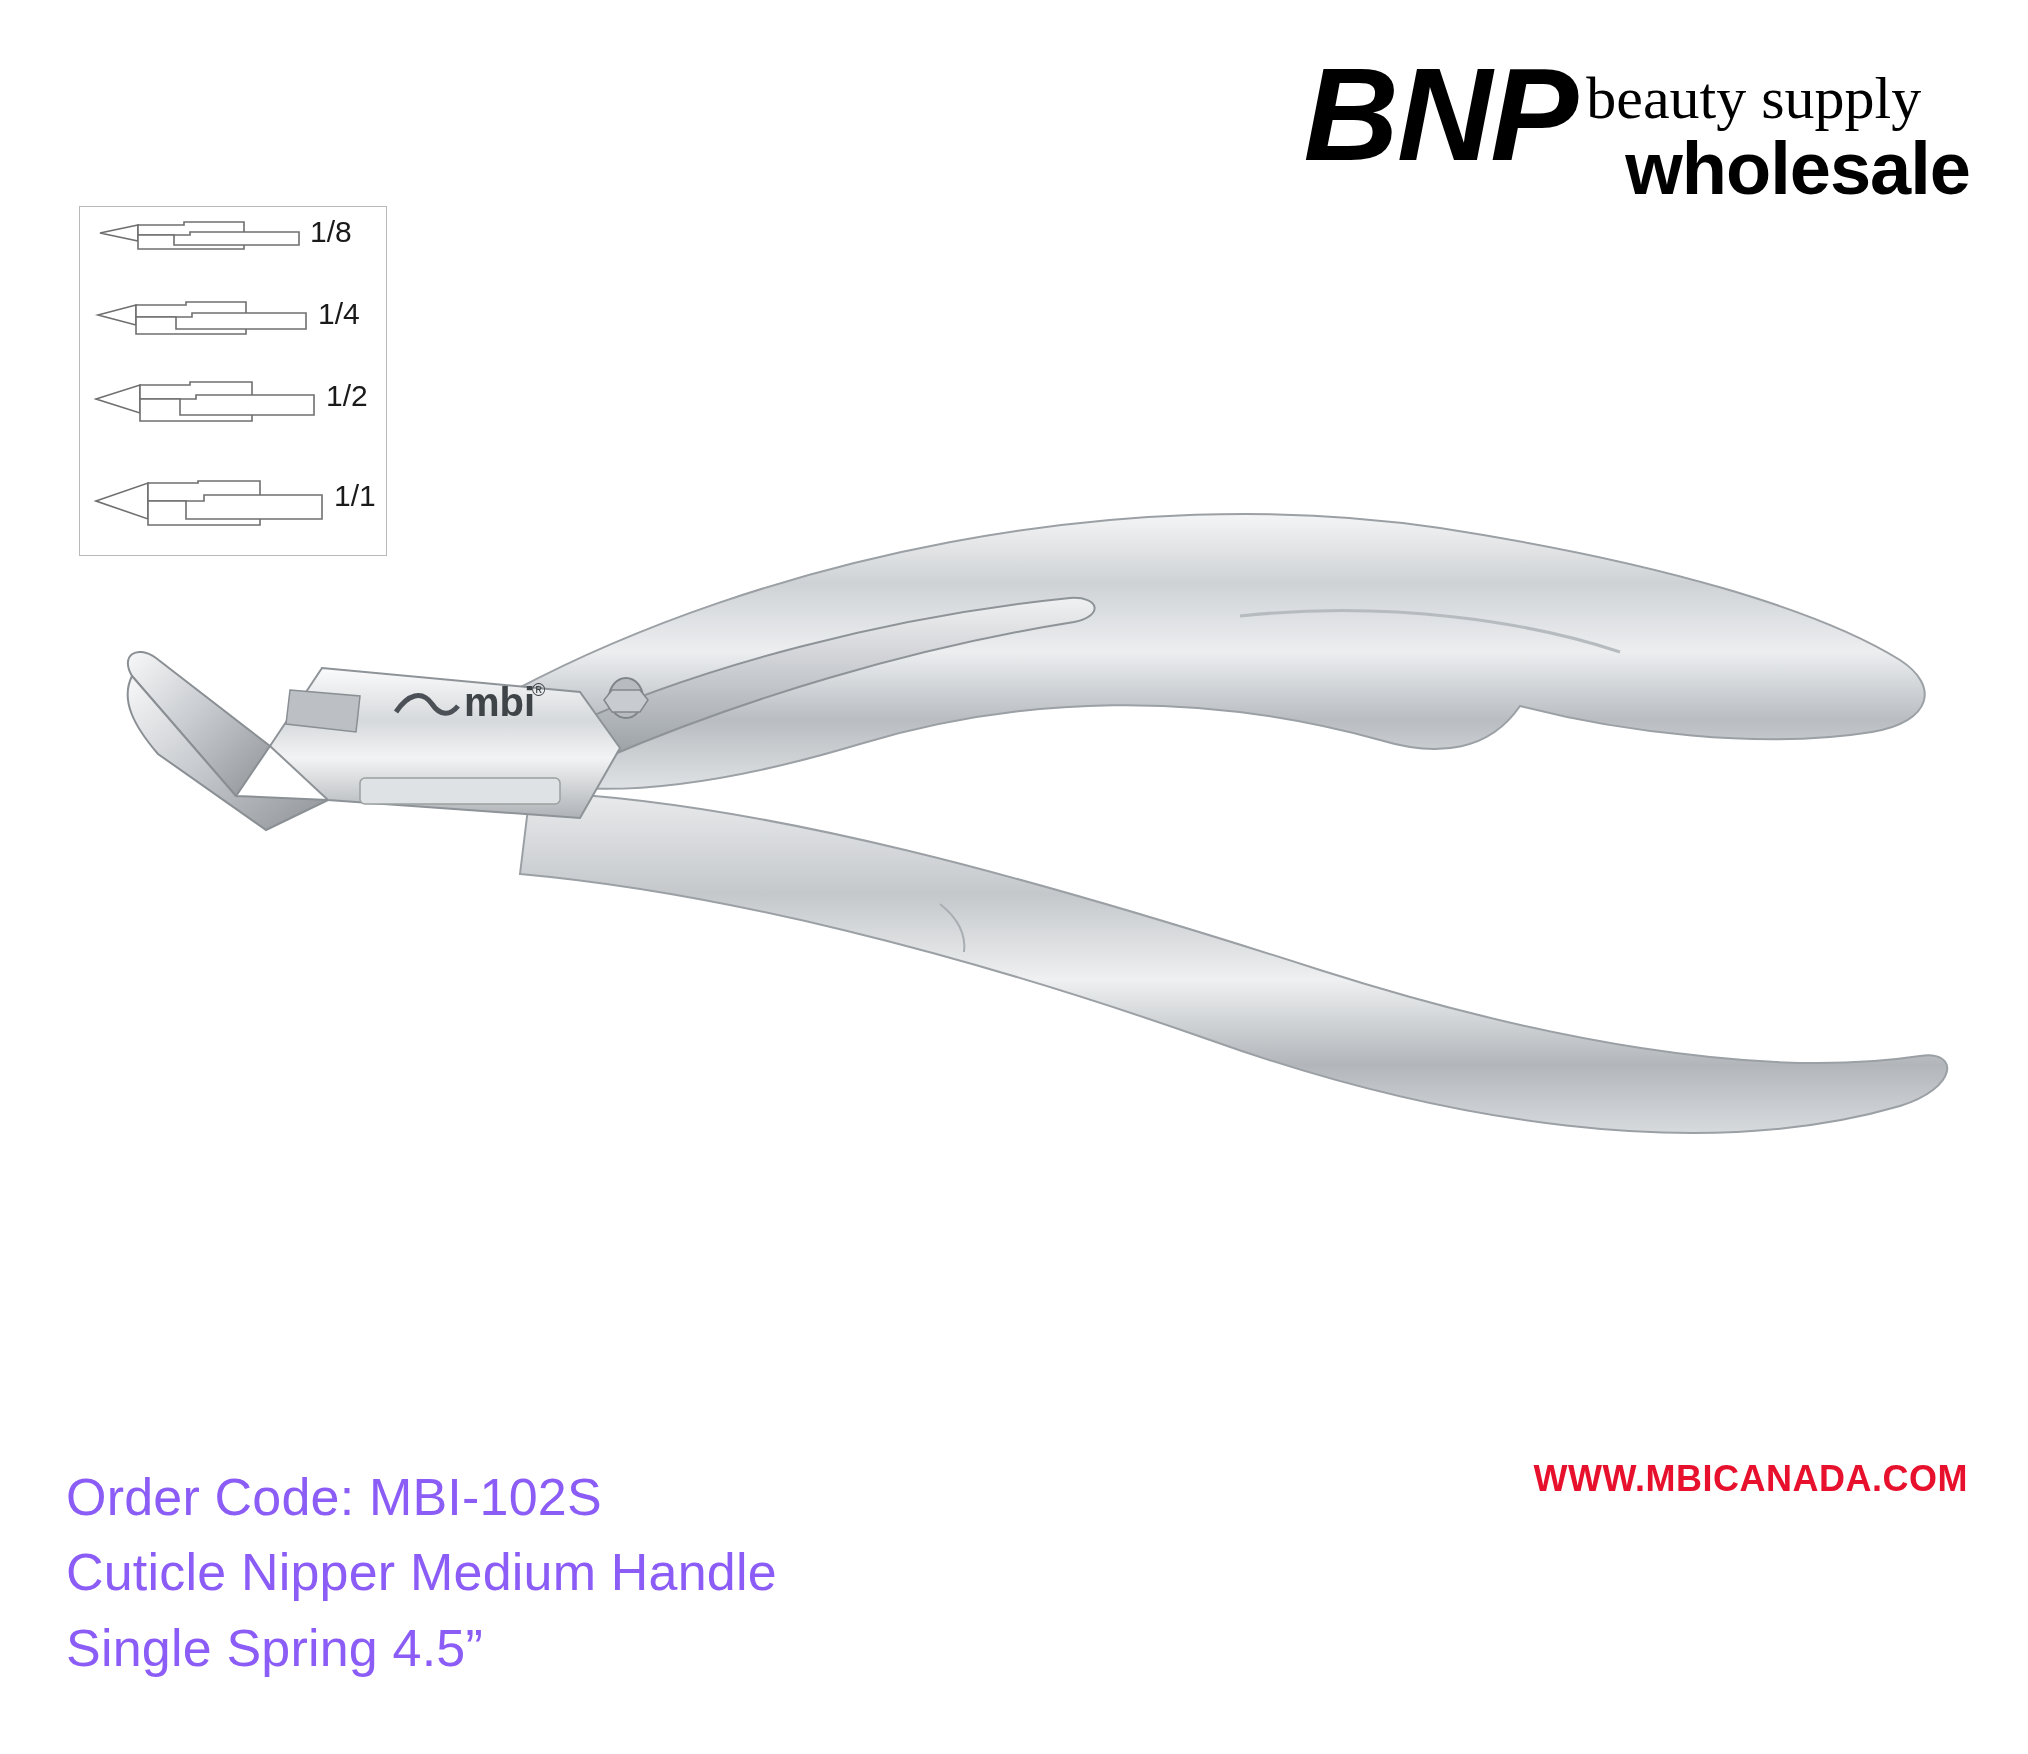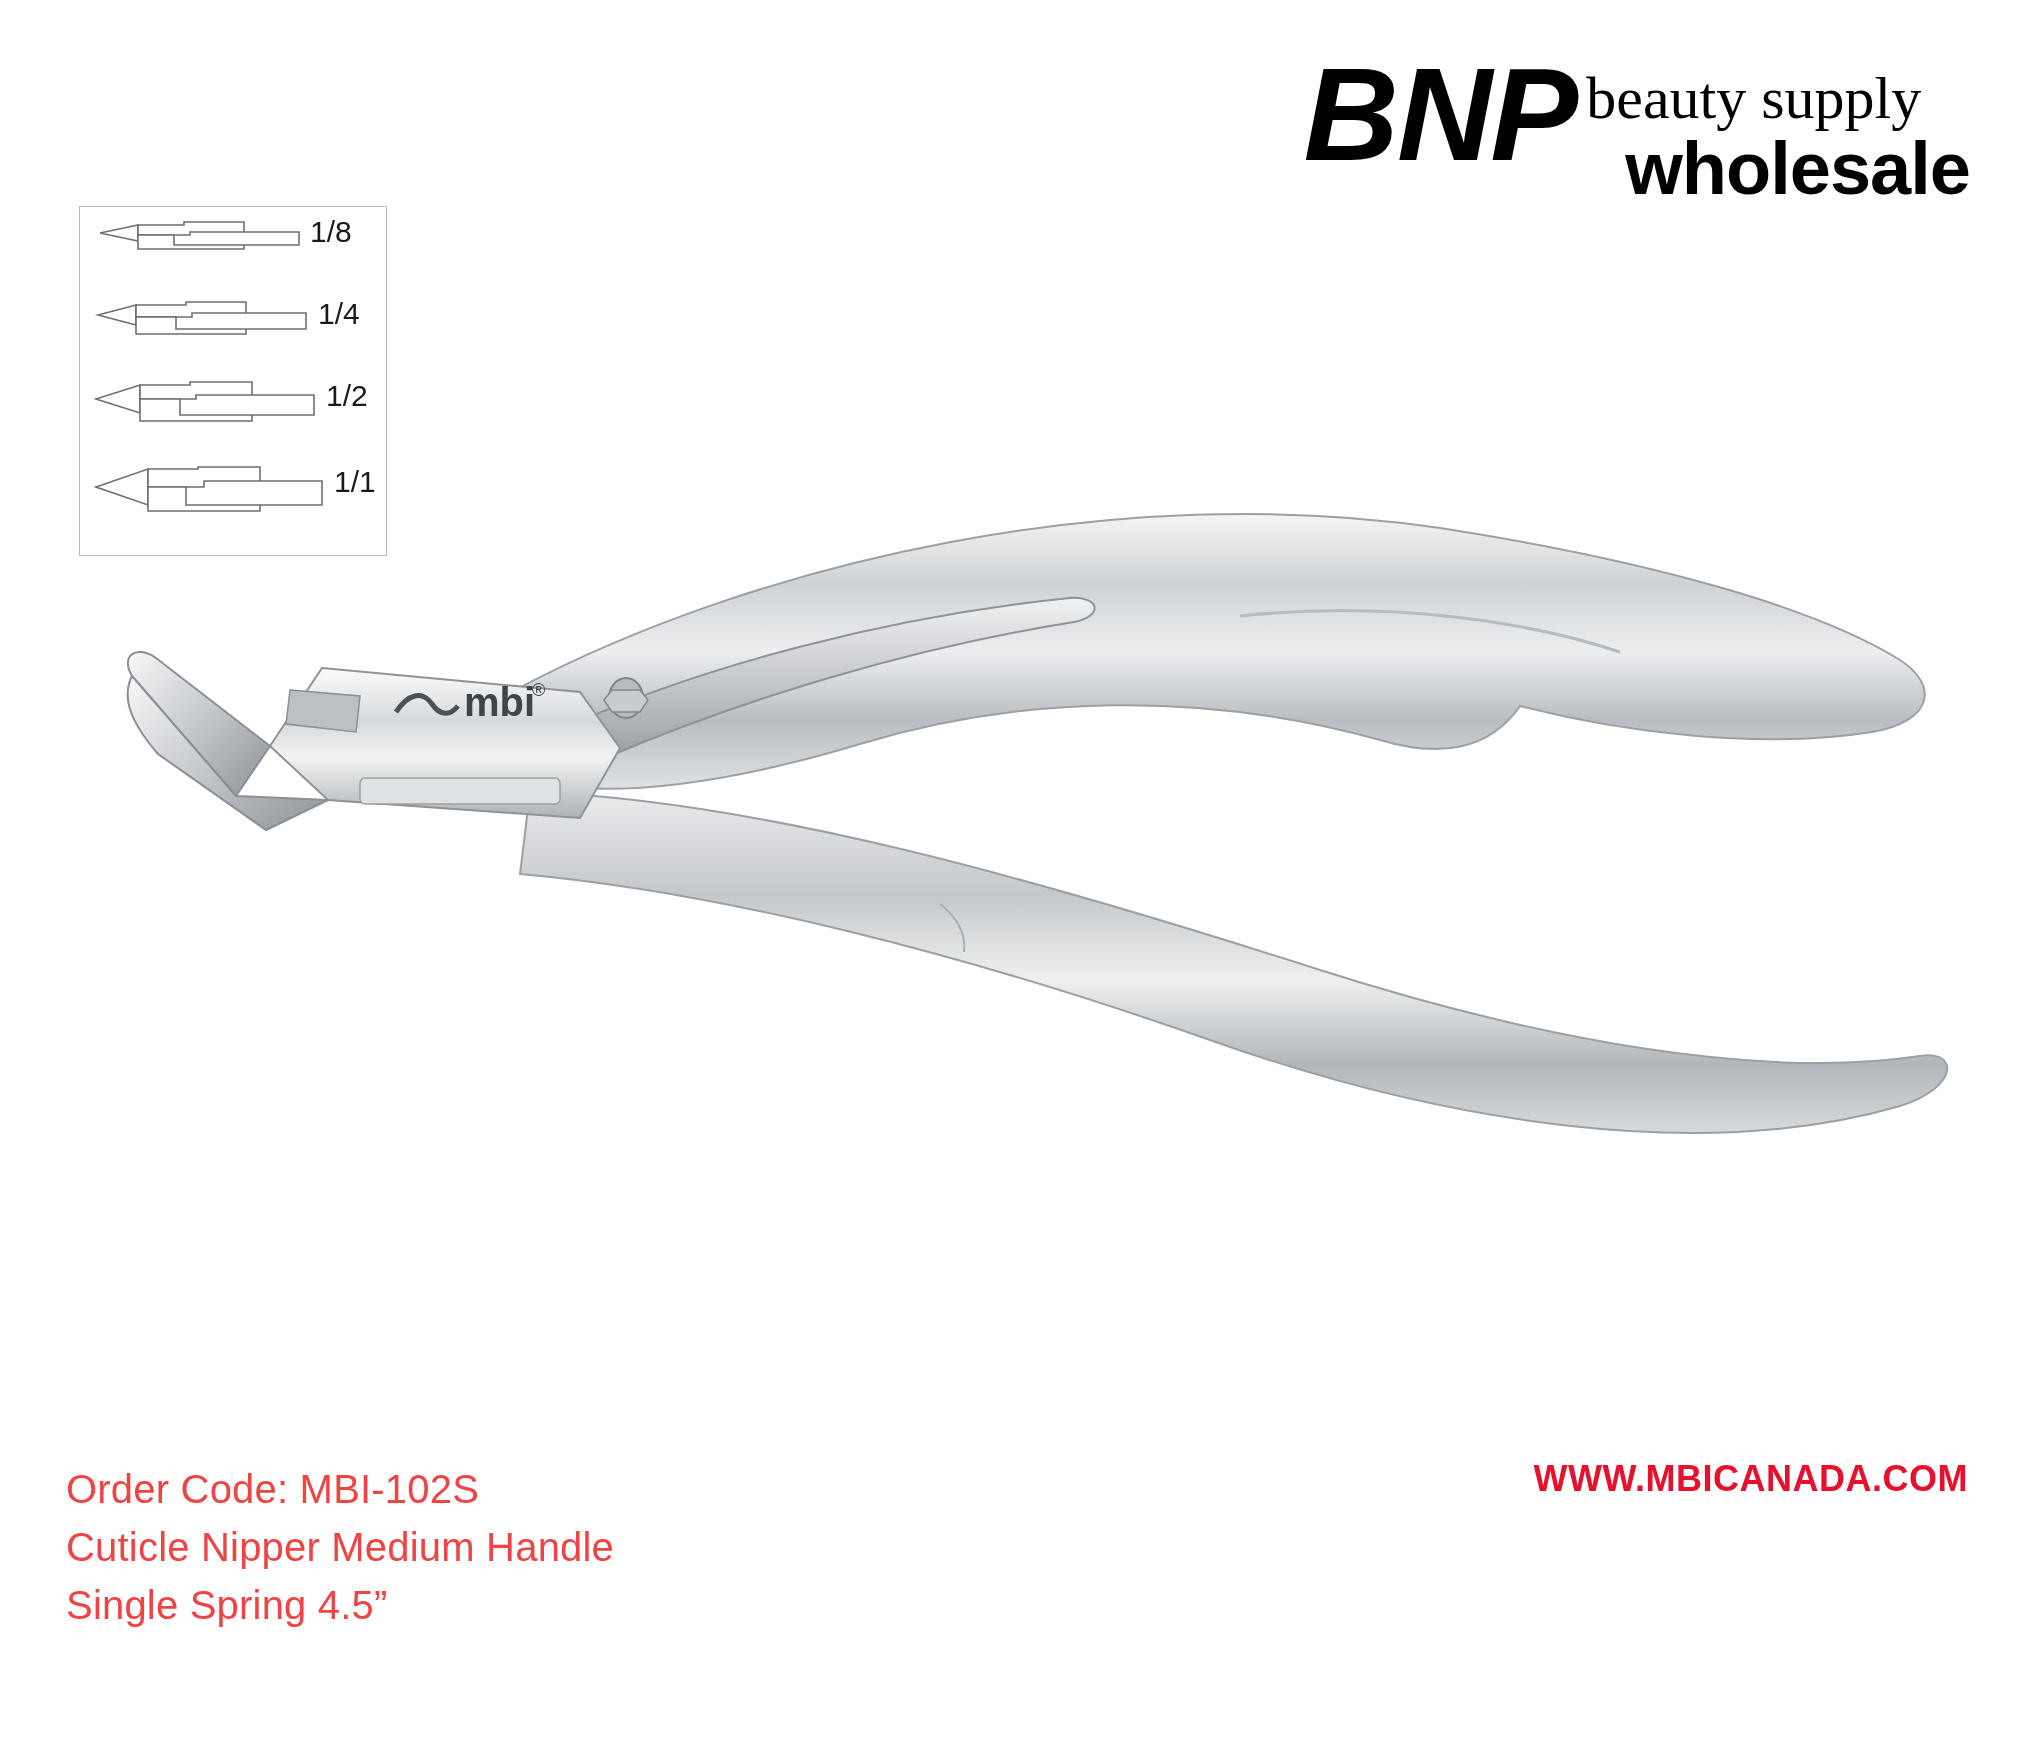--- a/index.html
+++ b/index.html
@@ -96,23 +96,23 @@
     height: 760px;
   }
   .product-svg { display: block; }
 
   
   .caption {
     position: absolute;
     left: 66px;
     top: 1460px;
     font-family: "Liberation Sans", sans-serif;
-    font-size: 40px;
+    font-size: 52px;
     line-height: 1.45;
-    color: #ef4444;
+    color: #8b5cf6;
     letter-spacing: 0.2px;
   }
 
   
   .mbi-footer {
     position: absolute;
     right: 60px;
     top: 1448px;
     width: 620px;
     height: 200px;
@@ -200,21 +200,21 @@
         <g fill="none" stroke="#6f6f6f" stroke-width="1.6">
           <path d="M2 20 L46 6 L46 34 Z"></path>
           <path d="M46 6 L96 6 L96 3 L158 3 L158 16 L102 16 L102 20 L46 20 Z" fill="#fff"></path>
           <path d="M46 20 L86 20 L86 36 L158 36 L158 42 L46 42 Z" fill="#fff"></path>
           <path d="M158 16 L220 16 L220 36 L158 36" fill="#fff"></path>
         </g>
       </svg>
       <span class="jaw-label">1/2</span>
     </div>
 
-    <div class="jaw-row" style="top:258px;">
+    <div class="jaw-row" style="top:272px;">
       <svg class="jaw-svg" width="234" height="66" viewBox="0 0 234 66">
         <g fill="none" stroke="#6f6f6f" stroke-width="1.6">
           <path d="M2 22 L54 4 L54 40 Z"></path>
           <path d="M54 4 L104 4 L104 2 L166 2 L166 16 L110 16 L110 22 L54 22 Z" fill="#fff"></path>
           <path d="M54 22 L92 22 L92 40 L166 40 L166 46 L54 46 Z" fill="#fff"></path>
           <path d="M166 16 L228 16 L228 40 L166 40" fill="#fff"></path>
         </g>
       </svg>
       <span class="jaw-label">1/1</span>
     </div>

